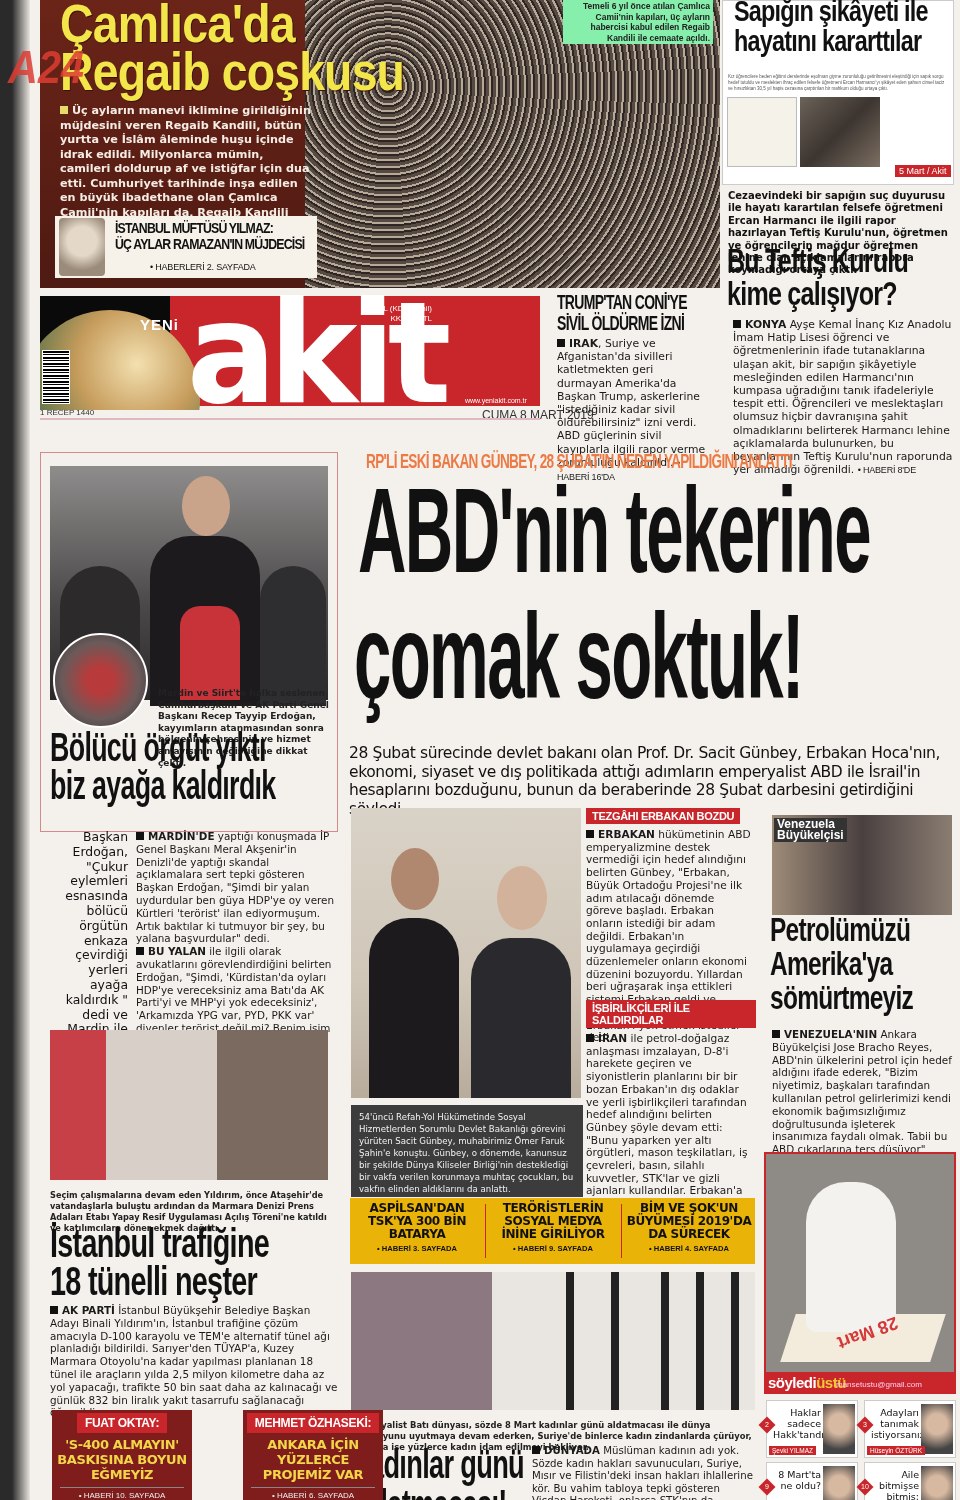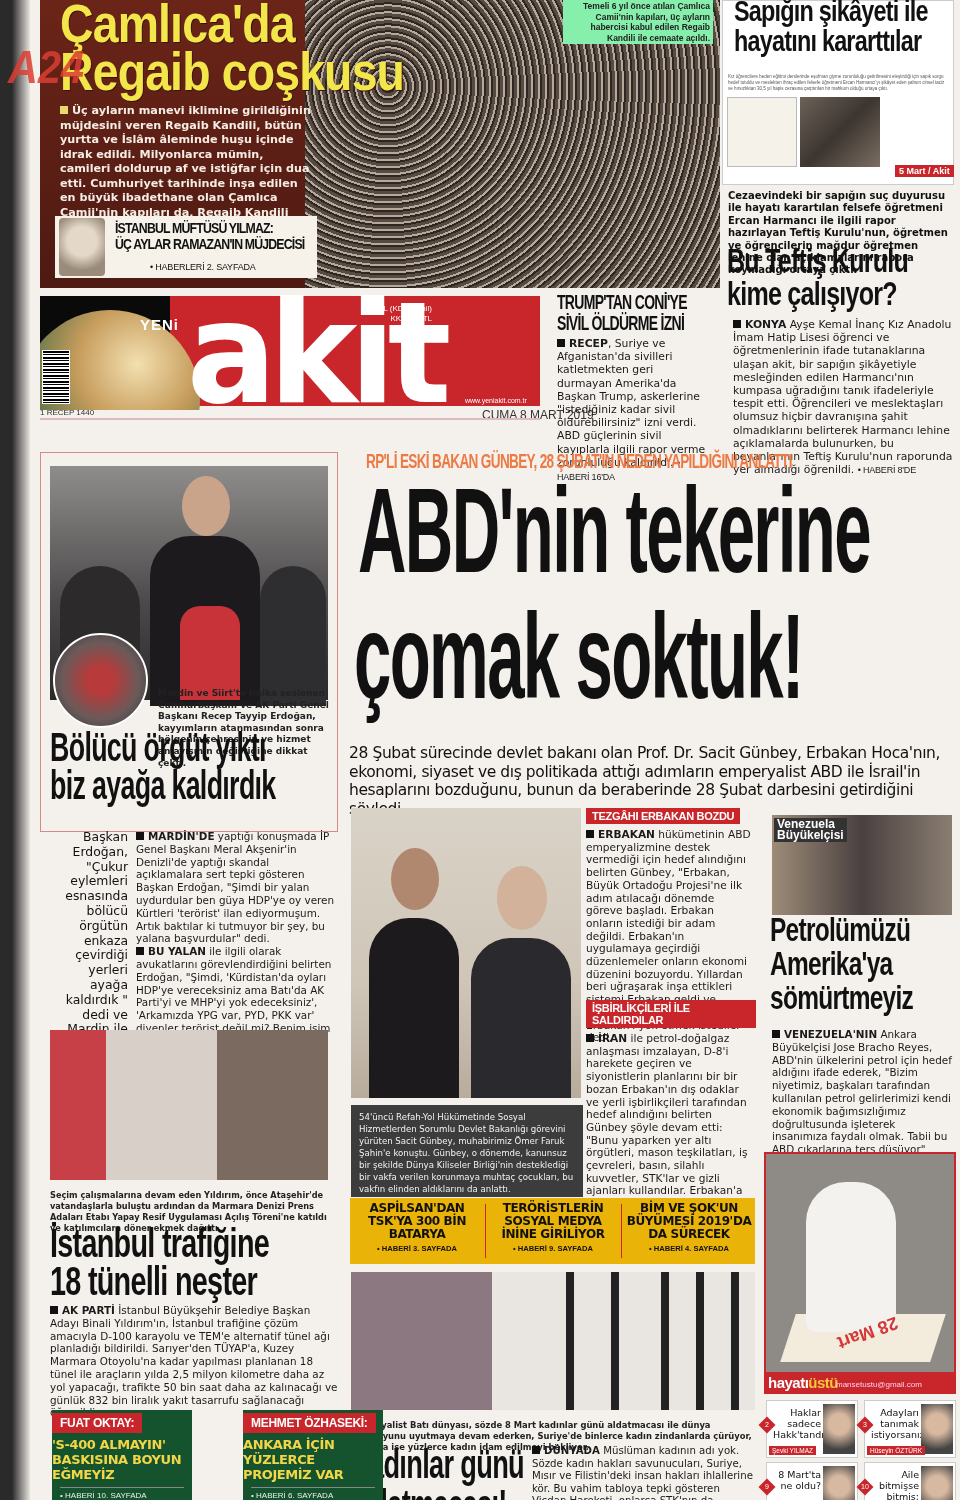--- a/index.html
+++ b/index.html
@@ -31,21 +31,21 @@
       linear-gradient(#8f8578,#3d342d); }
   #crowd-cap { left: 563px; top: 0; width: 150px; background: #86efac; font-size: 8.5px; line-height: 10.5px; text-align: right; font-weight: 700; padding: 1px 3px; color: #222; }
 
   
   #sapik-box { left: 722px; top: 0; width: 232px; height: 185px; background: #fff; border: 1px solid #ccc; }
   #sapik-title { left: 734px; top: -4px; font-size: 30px; line-height: 30px; white-space: nowrap; transform: scaleX(0.78); }
   #sapik-small { left: 728px; top: 74px; width: 222px; font-size: 4.5px; line-height: 6px; color: #555; }
   #sapik-doc { left: 727px; top: 97px; width: 70px; height: 70px; background: #f5f2ea; border: 1px solid #bbb; }
   #sapik-photo { left: 800px; top: 97px; width: 80px; height: 70px; }
   #sapik-side { left: 882px; top: 97px; width: 68px; height: 70px; background: #fff; }
-  #sapik-badge { left: 895px; top: 165px; background: #c8262b; color: #fff; font-weight: 700; font-size: 9px; padding: 1px 4px; }
+  #sapik-badge { left: 895px; top: 165px; background: #c8262b; color: #fff; font-weight: 400; font-size: 9px; padding: 1px 4px; }
   #sapik-lede { left: 728px; top: 190px; width: 225px; font-family: "DejaVu Sans", sans-serif; font-weight: 700; font-size: 10px; line-height: 12.4px; }
   #teftis-title { left: 727px; top: 244px; font-size: 33px; line-height: 33px; white-space: nowrap; transform: scaleX(0.76); }
   #konya-text { left: 733px; top: 318px; width: 220px; font-size: 10.8px; line-height: 13.2px; }
 
   
   #masthead { left: 40px; top: 296px; width: 500px; height: 110px; background: #c8262b; }
   #globe-bg { left: 40px; top: 296px; width: 130px; height: 110px; background: #0a0a0a; }
   #globe { left: 20px; top: 310px; width: 180px; height: 180px; border-radius: 50%; background: radial-gradient(circle at 65% 30%, #f3e0b0 0%, #c69c5c 35%, #6e7a4c 60%, #2c3e64 85%); clip-path: inset(0 0 80px 20px); }
   #barcode { left: 42px; top: 350px; width: 28px; height: 54px; background: repeating-linear-gradient(180deg,#000 0 2px,#fff 2px 3px,#000 3px 4px,#fff 4px 6px); border: 1px solid #fff; }
   #yeni { left: 140px; top: 316px; color: #fff; font-size: 15px; font-weight: 700; letter-spacing: 1px; }
@@ -102,21 +102,21 @@
   #erdogan-cap { left: 158px; top: 688px; width: 172px; }
   #bolucu-title { left: 50px; top: 728px; font-size: 40px; line-height: 38px; white-space: nowrap; transform: scaleX(0.67); }
   #bolucu-side { left: 48px; top: 830px; width: 80px; font-family: "DejaVu Sans", sans-serif; font-size: 12.4px; line-height: 14.8px; text-align: right; }
   #bolucu-text { left: 136px; top: 830px; width: 200px; font-size: 10.4px; line-height: 12.8px; }
 
   #yildirim-photo { left: 50px; top: 1030px; width: 278px; height: 150px; background: linear-gradient(90deg,#c74048 0 20%,#d8d0c8 20% 60%,#7a6a60 60%); }
   #yildirim-cap { left: 50px; top: 1190px; width: 285px; font-size: 8.2px; line-height: 11px; }
   #istanbul-title { left: 50px; top: 1224px; font-size: 40px; line-height: 38px; white-space: nowrap; transform: scaleX(0.72); }
   #akparti-text { left: 50px; top: 1304px; width: 288px; font-size: 10.4px; line-height: 12.8px; }
 
-  .dark-box { position: absolute; top: 1410px; width: 140px; height: 90px; background: #14532d; text-align: left; }
+  .dark-box { position: absolute; top: 1410px; width: 140px; height: 90px; background: #7f1d1d; text-align: center; }
   .dark-box .label { display: inline-block; background: #c8262b; color: #fff; font-weight: 700; font-size: 12px; padding: 3px 8px; margin-top: 3px; letter-spacing: -0.3px; }
   .dark-box .quote { color: #f2d648; font-family: "DejaVu Sans", sans-serif; font-weight: 700; font-size: 13px; line-height: 15px; margin-top: 4px; letter-spacing: -0.4px; }
   .dark-box .r { color: #eee; font-size: 8px; margin-top: 5px; border-top: 1px solid #888; padding-top: 3px; margin-left: 8px; margin-right: 8px; }
 
   
   #cartoon { left: 764px; top: 1152px; width: 192px; height: 222px; background: #8e8a86; border: 2px solid #c8262b; }
   #cartoon-fig { left: 40px; top: 28px; width: 90px; height: 150px; background: #f4f2ee; border-radius: 40px 40px 10px 10px; }
   #cartoon-paper { left: 22px; top: 160px; width: 150px; height: 48px; background: #f3ecdc; transform: skewX(-18deg); }
   #cartoon-text { left: 70px; top: 168px; color: #d43838; font-weight: 700; font-size: 18px; transform: rotate(160deg); }
   #manset-bar { left: 764px; top: 1372px; width: 192px; height: 22px; background: #c8262b; }
@@ -182,21 +182,21 @@
   </div>
 <div class="abs" id="url">www.yeniakit.com.tr</div>
 <div class="abs" id="date-left">1 RECEP 1440</div>
 <div class="abs" id="date-right">CUMA 8 MART 2019</div>
 <div class="abs" id="pink-line"></div>
 
 <div class="abs cond" id="trump-title">
     <div>TRUMP'TAN CONİ'YE</div>
     <div>SİVİL ÖLDÜRME İZNİ</div>
   </div>
-<div class="abs body-text" id="trump-text"><span class="sq"></span><span class="bold">RECEP</span><span>, Suriye ve Afganistan'da sivilleri katletmekten geri durmayan Amerika'da Başkan Trump, askerlerine "istediğiniz kadar sivil öldürebilirsiniz" izni verdi. ABD güçlerinin sivil kayıplarla ilgili rapor verme zorunluluğu kaldırıldı.</span> <span class="ref">• HABERİ 16'DA</span></div>
+<div class="abs body-text" id="trump-text"><span class="sq"></span><span class="bold">IRAK</span><span>, Suriye ve Afganistan'da sivilleri katletmekten geri durmayan Amerika'da Başkan Trump, askerlerine "istediğiniz kadar sivil öldürebilirsiniz" izni verdi. ABD güçlerinin sivil kayıplarla ilgili rapor verme zorunluluğu kaldırıldı.</span> <span class="ref">• HABERİ 16'DA</span></div>
 
 <div class="abs cond" id="kicker">RP'Lİ ESKİ BAKAN GÜNBEY, 28 ŞUBAT'IN NEDEN YAPILDIĞINI ANLATTI</div>
 <div class="abs cond" id="headline1">ABD'nin tekerine</div>
 <div class="abs cond" id="headline2">çomak soktuk!</div>
 <div class="abs" id="main-lede">28 Şubat sürecinde devlet bakanı olan Prof. Dr. Sacit Günbey, Erbakan Hoca'nın, ekonomi, siyaset ve dış politikada attığı adımların emperyalist ABD ile İsrail'in hesaplarını bozduğunu, bunun da beraberinde 28 Şubat darbesini getirdiğini söyledi.</div>
 
 <div class="abs" id="gunbey-photo">
   <div class="suit" style="left:18px;top:110px;width:90px;height:180px;"></div>
   <div class="head" style="left:40px;top:40px;width:48px;height:62px;background:#b08870;"></div>
   <div class="suit" style="left:120px;top:130px;width:100px;height:160px;background:#2a2a2e;"></div>
@@ -294,21 +294,21 @@
   <div class="quote">ANKARA İÇİN YÜZLERCE PROJEMİZ VAR</div>
   <div class="r">• HABERİ 6. SAYFADA</div>
 </div>
 
 <div class="abs" id="cartoon">
   <div class="abs" id="cartoon-paper"></div>
   <div class="abs" id="cartoon-fig"></div>
   <div class="abs" id="cartoon-text">28 Mart</div>
 </div>
 <div class="abs" id="manset-bar"></div>
-<div class="abs" id="manset-logo"><span style="color:#fff">hayatı</span><span>üstü</span></div>
+<div class="abs" id="manset-logo"><span style="color:#fff">söyledi</span><span>üstü</span></div>
 <div class="abs" id="manset-mail">mansetustu@gmail.com</div>
 
 <div class="col-card" style="left:766px;top:1400px;">
   <div class="cnum"><span>2</span></div>
   <div class="ctext">Haklar sadece Hakk'tandır!</div>
   <div class="cface"></div>
   <div class="cname">Şevki YILMAZ</div>
 </div>
 <div class="col-card" style="left:864px;top:1400px;">
   <div class="cnum"><span>3</span></div>

